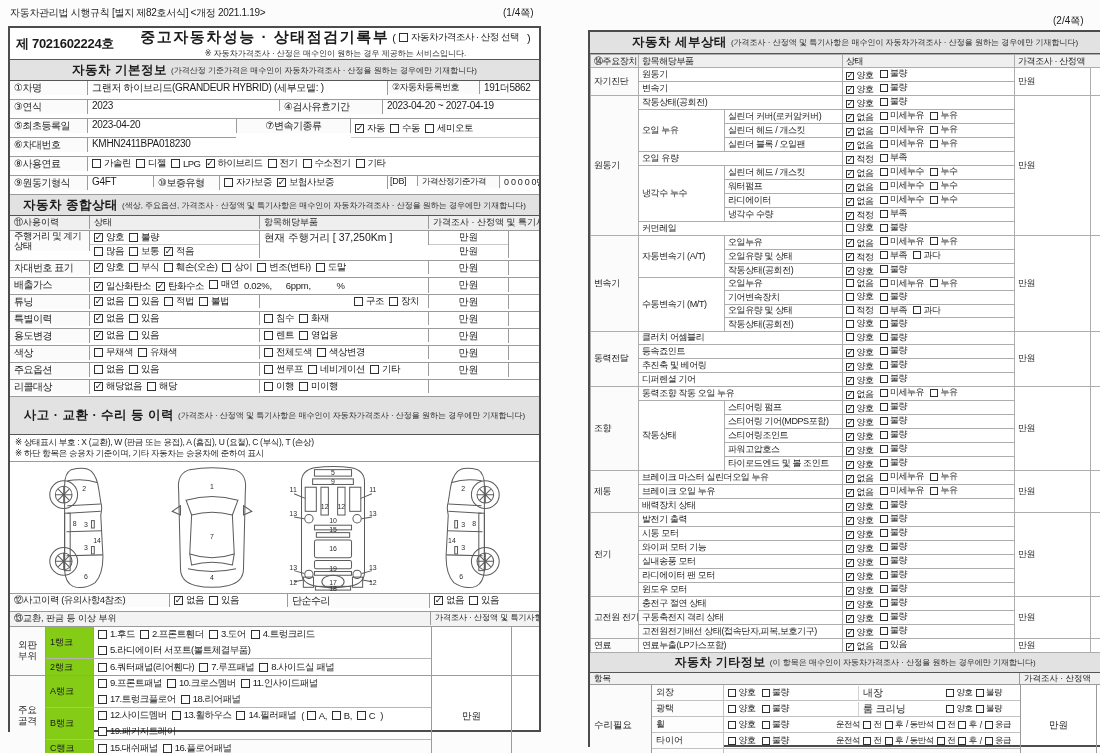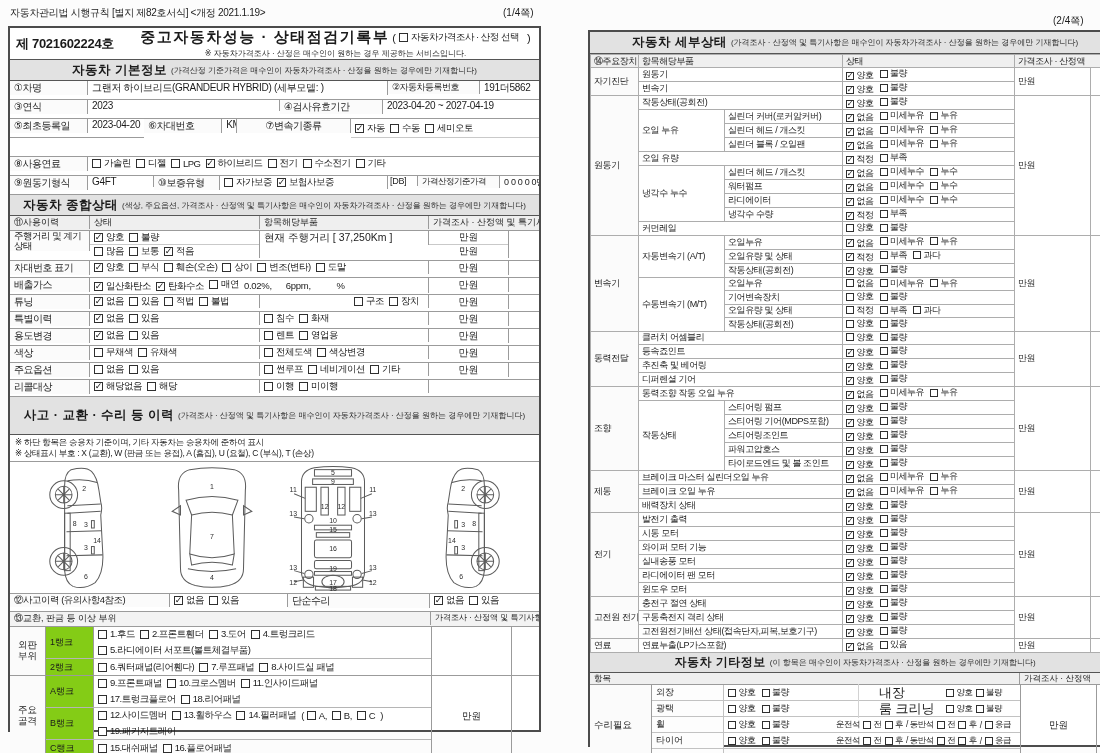--- a/index.html
+++ b/index.html
@@ -31,21 +31,21 @@
 .titleline{display:flex;justify-content:center;align-items:center;gap:3px;font-size:11px}
 .btitle{font-size:15px;font-weight:700;letter-spacing:1.5px}
 .tnote{font-size:8px;color:#2e2e2e;margin-top:1px}
 
 .w78{width:78px;flex:none}.w300{width:300px;flex:none}.w92{width:92px;flex:none}
 .w192{width:192px;flex:none}.w103{width:103px;flex:none}.w115{width:115px;flex:none}
 .w66{width:66px;flex:none}.w168{width:168px;flex:none}.w30{width:30px;flex:none}.w82{width:82px;flex:none}
 .fx{flex:1;min-width:0}
 .h19{height:19px}
 .dbl{display:flex;flex:none}
-.dblL{display:flex;flex-direction:row;width:226px;flex:none}
+.dblL{display:flex;flex-direction:column;width:226px;flex:none}
 .dblL .row{border-bottom:none}
 .dblL .row:first-child{border-bottom:1px solid #9b9b9b}
 .dblR{display:flex;flex-direction:column;flex:1;min-width:0}
 .transline{display:flex;align-items:center;padding:0 4px;height:19px}
 .transline:first-child{border-bottom:1px solid #c9c9c9}
 
 .chead{background:#efefef;height:15px}
 .chead .c{font-size:9px;color:#222}
 .cw1{width:80px;flex:none}.cw2{width:170px;flex:none}.cw3{width:169px;flex:none}.cw4{width:80px;flex:none}.cw5{flex:1;min-width:0}
 .h17{height:17px}
@@ -94,21 +94,21 @@
 .etchead{background:#efefef;height:12px}
 .etchead .c{font-size:8.5px}
 .etcblock{display:flex;border-bottom:1px solid #9b9b9b;flex:none}
 .etcat{width:62px;flex:none;display:flex;align-items:center;padding:0 4px;border-right:1px solid #9b9b9b;font-size:9.5px;background:#fbfbfb}
 .etcrows{flex:1;min-width:0;display:flex;flex-direction:column}
 .etcrow{display:flex;border-bottom:1px solid #c2c2c2;height:16px}
 .etcrow.last{border-bottom:none}
 .esub{width:72px;flex:none;display:flex;align-items:center;padding:0 4px;border-right:1px solid #c2c2c2;font-size:9px;background:#fdfdfd}
 .econt{flex:1;min-width:0;display:flex;align-items:center;padding:0 4px}
 .eck{width:130px;flex:none;display:flex;align-items:center}
-.eb{width:88px;flex:none;font-size:13px;display:flex;align-items:center;border-left:1px solid #d2d2d2;padding-left:20px}
+.eb{width:88px;flex:none;font-size:10px;display:flex;align-items:center;border-left:1px solid #d2d2d2;padding-left:4px}
 .eext{flex:1;min-width:0;display:flex;align-items:center}
 .eext .opt{margin-right:3px}
 .eext .cl,.eext .txttok{font-size:8.5px}
 .eprice{width:76px;flex:none;border-left:1px solid #9b9b9b;display:flex;align-items:center;justify-content:center;font-size:9.5px}
 .eblank{width:24px;flex:none;border-left:1px solid #9b9b9b}
 </style>
 </head>
 <body>
 
 <span class="law">자동차관리법 시행규칙 [별지 제82호서식] &lt;개정 2021.1.19&gt;</span>
@@ -485,22 +485,22 @@
       </div>
     <div class="c cw4 ctr"></div>
     <div class="c cw5 last"></div>
   </div>
 
   <div class="sechead" style="height:38px">
     <b>사고 · 교환 · 수리 등 이력</b>
       <span class="sn">(가격조사 · 산정액 및 특기사항은 매수인이 자동차가격조사 · 산정을 원하는 경우에만 기재합니다)</span>
   </div>
   <div class="notes">
+    <div>※ 상태표시 부호 : X (교환), W (판금 또는 용접), A (흠집), U (요철), C (부식), T (손상)</div>
     <div>※ 하단 항목은 승용차 기준이며, 기타 자동차는 승용차에 준하여 표시</div>
-    <div>※ 상태표시 부호 : X (교환), W (판금 또는 용접), A (흠집), U (요철), C (부식), T (손상)</div>
   </div>
 
   <div class="diagwrap">
 
     <svg width="118" height="126" viewBox="0 0 118 136">
       <path class="dln" d="M44,5 Q60,1 66,7 Q72,13 74,27 L76,40 Q78,46 76,54 L78,92 Q80,116 70,127 Q58,135 46,131 Q38,127 37,114 L37,22 Q37,9 44,5 Z"></path>
       <path class="dln" d="M40,17 Q58,14 72,19"></path>
       <path class="dln" d="M40,44 L76,42"></path>
         <path class="dln" d="M40,52 L76,50"></path>
       <path class="dln" d="M39,72 L77,71"></path>

